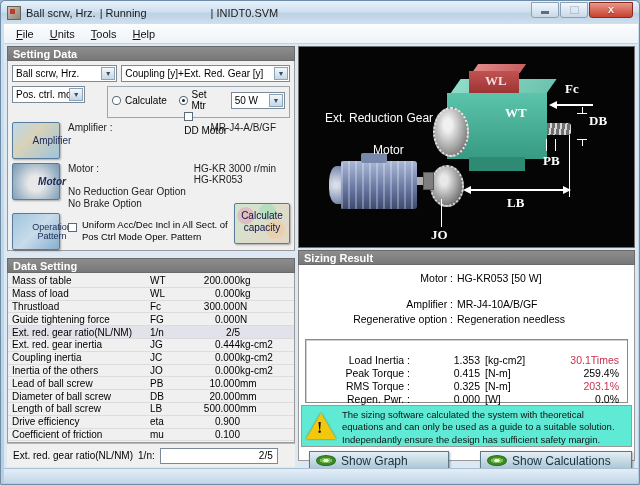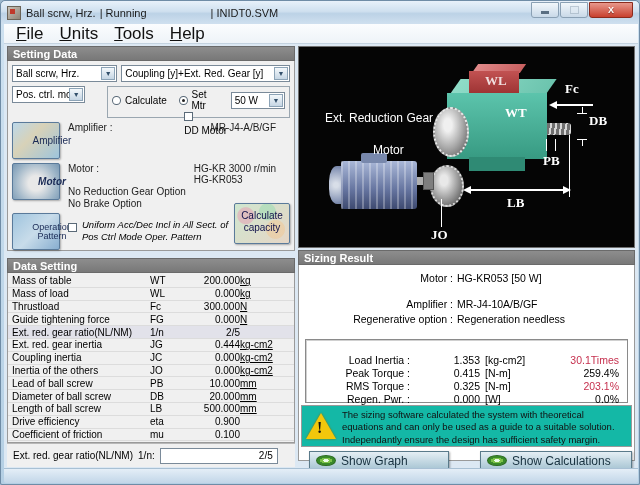--- a/index.html
+++ b/index.html
@@ -22,21 +22,21 @@
     font-size:9px; color:#43586b; }
   .win-btn.close { width:44px; background:linear-gradient(180deg,#e8988c,#c8402e); color:#fff; font-weight:bold;
     border-color:#8c2b1d; text-shadow:0 1px 1px rgba(0,0,0,.4); }
   .min-glyph { width:8px; height:3px; background:#5a6f82; margin-top:5px; }
   .max-glyph { width:9px; height:8px; border:1px solid #9aabba; background:#dfe9f2; opacity:.55; }
 
   
   .menubar { position:absolute; left:3px; top:23px; width:634px; height:20px;
     background:linear-gradient(180deg,#fbfdfe,#eef3f8); border-bottom:1px solid #c4d3e0;
     display:flex; align-items:center; padding-left:4px; }
-  .menu-item { display:inline-block; font-size:17px; color:#111; padding:2px 8px; cursor:default; }
+  .menu-item { display:inline-block; font-size:11px; color:#111; padding:2px 8px; cursor:default; }
   .menu-item::first-letter { text-decoration:underline; }
 
   
   .content { position:absolute; left:3px; top:43px; width:634px; height:424px; background:#dce8f3; }
 
   .sec-header { background:linear-gradient(180deg,#8d8d8d,#787878); color:#fff; font-weight:bold; font-size:11px;
     padding:1px 0 1px 5px; height:15px; border:1px solid #6a6a6a; }
 
   
   .left-col { position:absolute; left:3px; top:2px; width:288px; }
@@ -73,32 +73,32 @@
       radial-gradient(circle at 60% 20%, rgba(160,220,180,.6) 0 8px, transparent 9px),
       linear-gradient(135deg,#cfe6cf,#e6d6c6);
     color:#10104a; font-size:10px; text-align:center; line-height:1.15; padding-top:6px;
     box-shadow:1px 1px 2px rgba(0,0,0,.3); cursor:pointer; }
 
   .info-row { display:flex; margin-top:4px; }
   .info-text { font-size:10px; color:#222; margin-left:8px; flex:1; }
   .lbl-val { display:flex; }
   .lbl-val .v { margin-left:auto; margin-right:14px; text-align:left; }
   .note { margin-top:1px; }
-  .uniform-line { display:flex; gap:5px; font-size:9.5px; margin-left:8px; margin-top:6px; width:168px; line-height:1.25;font-style:italic; }
+  .uniform-line { display:flex; gap:5px; font-size:9.5px; margin-left:8px; margin-top:6px; width:168px; line-height:1.25; }
 
   
   .data-header { margin-top:7px; }
   .table-panel { padding:2px 0 0 0; height:170px; }
   .trow { display:flex; height:12.8px; align-items:center; font-size:10px; border-bottom:1px solid #dcdcdc;
     padding:0 4px; background:#f0f0f0; cursor:default; }
   .trow.sel { background:#e2e2ea; }
   .trow .c-label { width:138px; }
   .trow .c-sym { width:34px; }
   .trow .c-val { width:56px; text-align:right; }
-  .trow .c-unit { width:48px; padding-left:0;text-decoration:underline; }
+  .trow .c-unit { width:48px; padding-left:0; }
   .editor-row { display:flex; align-items:center; gap:5px; font-size:10px; padding:4px 4px 4px 6px; border-top:1px solid #b8b8b8;
     background:#f0f0f0; height:24px; }
   .editor-row input { width:118px; height:16px; border:1px solid #7a8a99; font-size:10px; text-align:right; padding-right:4px;
     font-family:"Liberation Sans",sans-serif; }
 
   
   .right-col { position:absolute; left:294px; top:2px; width:337px; }
   .diagram { position:relative; width:337px; height:202px; background:#050505; border:1px solid #707070; overflow:hidden; }
   .dlabel { position:absolute; color:#fff; font-family:"Liberation Serif",serif; font-weight:bold; font-size:13px; z-index:7; }
   .dlabel.sans { font-family:"Liberation Sans",sans-serif; font-weight:normal; font-size:12px; }
@@ -141,21 +141,21 @@
   .res-line .rl { width:148px; text-align:right; }
   .res-line .rv { margin-left:4px; }
   .metrics-box { border:1px solid #8a8a8a; box-shadow:inset 1px 1px 0 #d0d0d0; margin-top:14px; padding:13px 8px; height:64px; }
   .mrow { display:flex; font-size:10.5px; height:13px; align-items:center; }
   .mrow .ml { width:96px; text-align:right; }
   .mrow .mv { width:70px; text-align:right; }
   .mrow .mu { width:70px; padding-left:5px; }
   .mrow .mr { flex:1; text-align:right; }
   .mrow .mr.alert { color:#c6304e; }
 
-  .warn-box { position:absolute; left:2px; right:2px; top:140px; background:#14b8a6; border:1px solid #9a9a9a;
+  .warn-box { position:absolute; left:2px; right:2px; top:140px; background:#5eead4; border:1px solid #9a9a9a;
     display:flex; padding:3px 4px; gap:6px; height:42px; }
   .warn-icon { width:30px; height:27px; position:relative; flex:none; margin-top:4px; }
   .warn-tri { width:0; height:0; border-left:15px solid transparent; border-right:15px solid transparent;
     border-bottom:26px solid #f2c70c; position:absolute; filter:drop-shadow(0 0 1px #8a7200); }
   .warn-tri::after { content:"!"; position:absolute; left:-4px; top:6px; font-weight:bold; font-size:16px; color:#111;
     font-family:"Liberation Serif",serif; }
   .warn-text { font-size:9.5px; line-height:1.3; color:#111; }
 
   .btn-row { position:absolute; left:0px; right:0px; top:186px; display:flex;justify-content:space-between; }
   .show-btn { height:19px; border:1px solid #5a7a8a; background:linear-gradient(180deg,#e4eef4,#a9c6d4);

